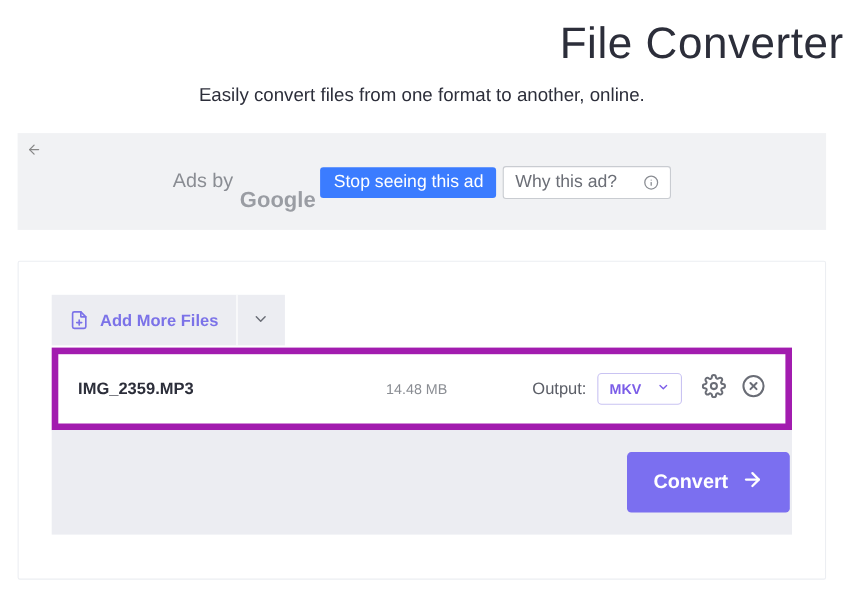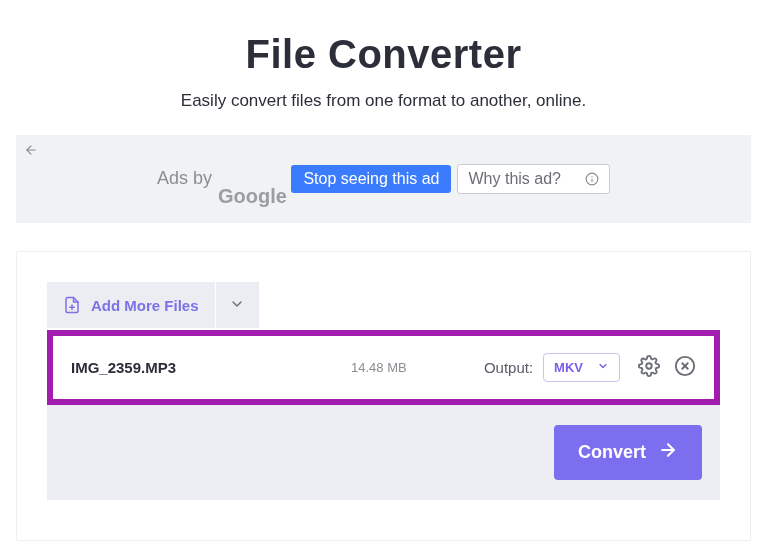--- a/index.html
+++ b/index.html
@@ -4,25 +4,25 @@
   <style>
     * { box-sizing: border-box; margin: 0; padding: 0; }
     body {
       font-family: -apple-system, BlinkMacSystemFont, "Segoe UI", Arial, sans-serif;
       background: #fff;
       width: 767px;
       height: 543px;
       overflow: hidden;
     }
     .page-title {
-      text-align: center;
+      text-align: right;
       font-size: 40px;
-      font-weight: 700;
+      font-weight: 400;
       color: #2c2e3a;
-      margin-top: 32px;
+      margin-top: 18px;
       letter-spacing: 0.5px;
     }
     .subtitle {
       text-align: center;
       font-size: 17px;
       color: #2c2e3a;
       margin-top: 14px;
     }
     .ad-container {
       margin: 24px 16px 0 16px;
@@ -162,21 +162,21 @@
     }
     .row-actions {
       display: flex;
       align-items: center;
       gap: 14px;
       margin-left: 18px;
     }
     .icon-btn { cursor: pointer; display: inline-flex; }
     .footer-bar {
       background: #ecedf2;
-      padding: 20px 18px;
+      padding: 20px 2px;
       display: flex;
       justify-content: flex-end;
     }
     .convert-btn {
       background: #7b6ff0;
       color: #fff;
       border: none;
       border-radius: 4px;
       padding: 15px 24px;
       font-size: 18px;

